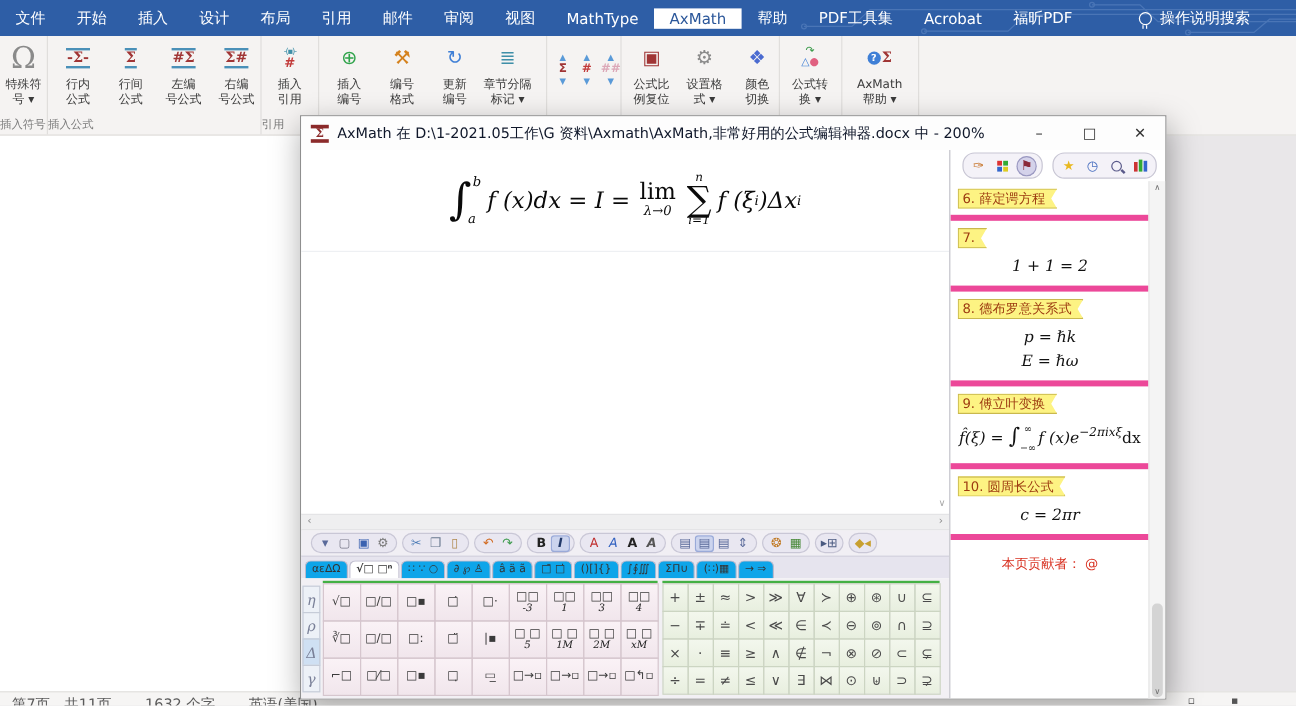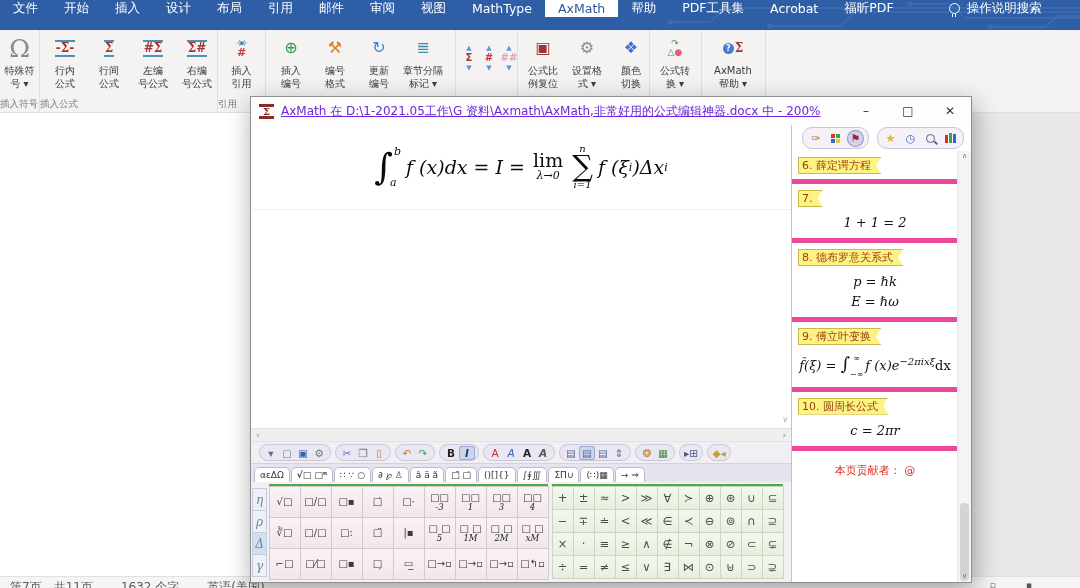--- a/index.html
+++ b/index.html
@@ -1,19 +1,19 @@
 <!DOCTYPE html>
 <html><head>
 <meta charset="utf-8">
 <style>
   html,body{margin:0;padding:0;width:1080px;height:588px;overflow:hidden;background:#e9e7e9;
     font-family:"DejaVu Sans","Liberation Sans",sans-serif;position:relative;}
   
   .tabbar{position:absolute;left:0;top:0;width:1080px;height:30px;background:#2e5ea6;display:flex;
-    align-items:flex-start;color:#fff;font-size:12.5px;z-index:5;overflow:hidden;}
+    align-items:center;color:#fff;font-size:12.5px;z-index:5;overflow:hidden;}
   .circuit{position:absolute;right:0;top:0;opacity:.35;pointer-events:none;}
   .tabs{display:flex;position:relative;z-index:1;}
   .tab{padding:0 13px;display:flex;align-items:center;white-space:nowrap;}
   .tab.active{background:#fff;color:#2b579a;}
   .tabsearch{display:flex;align-items:center;gap:7px;margin-left:42px;position:relative;z-index:1;white-space:nowrap;}
   .bulb{width:9px;height:9px;border:1.5px solid #fff;border-radius:50%;position:relative;display:inline-block;}
   .bulb::after{content:"";position:absolute;left:2px;bottom:-4px;width:2px;height:3px;border-left:1.5px solid #fff;border-right:1.5px solid #fff;}
   
   .ribbon{position:absolute;top:30px;left:0;width:1080px;height:83px;background:#f5f3f2;
     border-bottom:1px solid #e1dfdd;z-index:4;display:flex;box-sizing:border-box;}
@@ -50,21 +50,21 @@
   .stxt{display:flex;gap:28px;padding-left:10px;line-height:20px;white-space:nowrap;}
   .sicons{position:absolute;right:48px;top:580px;display:flex;gap:30px;color:#555;font-size:9px;z-index:3;}
   
   .axwin{position:absolute;left:250px;top:96px;width:722px;height:487px;background:#fff;
     border:1px solid #8f8f8f;box-shadow:2px 8px 24px rgba(0,0,0,.35);z-index:10;box-sizing:border-box;
     display:flex;flex-direction:column;}
   .wtitle{height:28px;display:flex;align-items:center;padding-left:8px;background:#fdfdfd;flex:0 0 auto;}
   .axicon{width:15px;border-top:3px solid #8b2a2a;border-bottom:3px solid #8b2a2a;color:#8b2a2a;
     font-size:10px;line-height:9px;text-align:center;font-weight:bold;margin-right:7px;
     font-family:"DejaVu Serif",serif;}
-  .wtitle .t{font-size:12px;color:#6d28d9;flex:1;white-space:nowrap;overflow:hidden;text-decoration:underline;}
+  .wtitle .t{font-size:12px;color:#0f172a;flex:1;white-space:nowrap;overflow:hidden;}
   .wbtn{width:42px;height:28px;display:flex;align-items:center;justify-content:center;font-size:12px;color:#333;}
   .wbody{flex:1;display:flex;min-height:0;}
   .editor{width:540px;display:flex;flex-direction:column;box-sizing:border-box;}
   .canvas{height:303px;position:relative;background:#fff;}
   .eqrow{height:84px;display:flex;align-items:center;justify-content:center;border-bottom:1px solid #eef0f3;}
   .vhint{position:absolute;right:3px;bottom:4px;color:#aaa;font-size:8px;}
   
   .meq{font-family:"DejaVu Serif",serif;font-style:italic;font-size:19px;color:#0a0a0a;display:flex;align-items:center;}
   .mint{font-size:36px;font-style:normal;line-height:34px;}
   .mlims{display:flex;flex-direction:column;justify-content:space-between;height:42px;font-size:11px;
@@ -84,21 +84,21 @@
     display:flex;align-items:center;justify-content:space-between;padding:0 5px;color:#8a8a8a;font-size:9px;box-sizing:border-box;}
   
   .etoolbar{height:21px;background:#f1eff4;display:flex;align-items:center;gap:4px;padding:0 8px;box-sizing:border-box;}
   .pill{display:flex;align-items:center;background:#e9e7f1;border:1px solid #c9c7d6;border-radius:9px;
     padding:0 3px;height:17px;box-sizing:border-box;}
   .pico{min-width:14px;text-align:center;font-size:10.5px;line-height:14px;border-radius:3px;padding:0 1px;}
   .pico.active{background:#ccd4ee;box-shadow:inset 0 0 0 1px #9aaad8;}
   
   .ptabs{height:19px;background:#e6e4ee;display:flex;align-items:flex-end;padding:0 3px;gap:1px;
     border-top:1px solid #d4d2de;box-sizing:border-box;overflow:hidden;}
-  .ptab{font-size:9px;padding:1px 5px;background:#ffffff;border:1px solid #bcbacc;border-bottom:none;
+  .ptab{font-size:9px;padding:1px 5px;background:#0ea5e9;border:1px solid #bcbacc;border-bottom:none;
     border-radius:5px 5px 0 0;color:#333;height:15px;display:flex;align-items:center;white-space:nowrap;box-sizing:border-box;}
   .ptab.active{background:#fff;font-weight:bold;}
   
   .symbols{flex:1;background:#f2f0f4;display:flex;align-items:flex-start;padding:2px 1px 0 1px;gap:2px;box-sizing:border-box;}
   .recent{width:15px;display:flex;flex-direction:column;margin-top:5px;}
   .rcell{height:23px;border:1px solid #c6ccd8;margin-top:-1px;background:#edf1f7;
     font-family:"DejaVu Serif",serif;font-style:italic;font-size:12px;color:#7a8098;
     display:flex;align-items:center;justify-content:center;box-sizing:border-box;}
   .rcell.active{background:#cfe0f3;}
   .tgrid{display:grid;grid-template-columns:repeat(9,31px);grid-auto-rows:31px;border-top:2px solid #44b044;}

